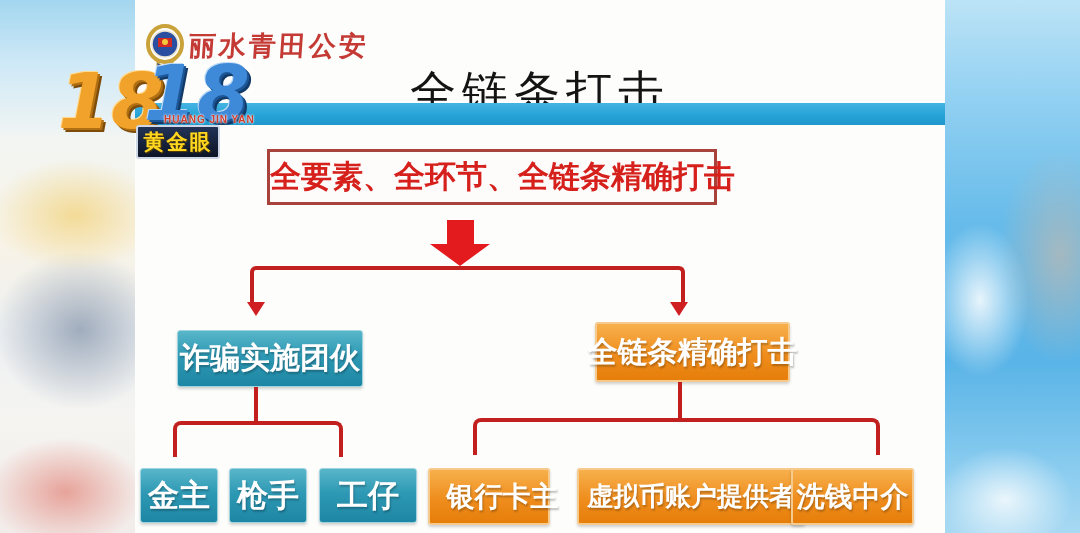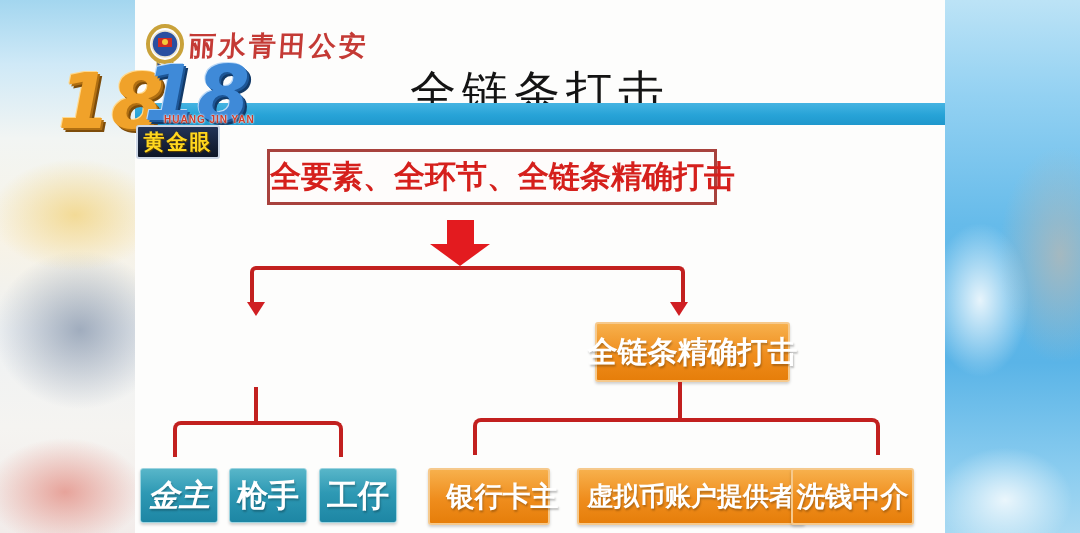--- a/index.html
+++ b/index.html
@@ -67,23 +67,23 @@
   .stem{position:absolute;width:4px;background:#c2201f;}
   .stem.l{left:119px;top:387px;height:34px;}
   .stem.r{left:543px;top:382px;height:36px;}
   .bracket{position:absolute;box-sizing:border-box;
            border-top:4px solid #c2201f;border-left:4px solid #c2201f;border-right:4px solid #c2201f;
            border-top-left-radius:8px;border-top-right-radius:8px;}
   .bracket.l{left:38px;top:421px;width:170px;height:36px;}
   .bracket.r{left:338px;top:418px;width:407px;height:37px;}
   
   .leaf{top:468px;height:55px;}
-  .n-jinzhu{left:5px;width:78px;font-size:31px;font-style:italic;}
+  .n-jinzhu{left:5px;width:78px;font-size:31px;}
   .n-qiangshou{left:94px;width:78px;font-size:31px;}
-  .n-gongzai{left:184px;width:78px;font-size:31px;}
+  .n-gongzai{left:184px;width:98px;font-size:31px;}
   .n-bank{left:293px;width:122px;height:57px;font-size:28px;padding-left:27px;}
   .n-crypto{left:408px;width:228px;height:57px;font-size:26px;margin-left:34px;}
   .n-agent{left:656px;width:123px;height:57px;font-size:28px;}
   
   .wm{position:absolute;left:52px;top:56px;width:210px;height:110px;}
   .wm .gold,.wm .blue{position:absolute;font-weight:bold;font-style:italic;font-size:76px;line-height:1;
                       font-family:"DejaVu Sans","Liberation Sans",sans-serif;}
   .wm .gold{left:6px;top:8px;color:#f0a22a;
             text-shadow:2px 2px 0 #b06f12,4px 4px 0 #7d4c0a,-1px -1px 0 #ffd98e;}
   .wm .blue{left:92px;top:0px;color:#3f8ad8;
@@ -125,20 +125,23 @@
     </div>
 
     <div class="bigarrow-stem"></div>
     <div class="bigarrow-head"></div>
 
     <div class="branch">
       <div class="ah l"></div>
       <div class="ah r"></div>
     </div>
 
+    <div class="node teal n-fraud">
+      <span>诈骗实施团伙</span>
+    </div>
     <div class="node orange n-launder">
       <span>全链条精确打击</span>
     </div>
 
     <div class="stem l"></div>
     <div class="stem r"></div>
     <div class="bracket l"></div>
     <div class="bracket r"></div>
 
     <div class="node teal leaf n-jinzhu">

